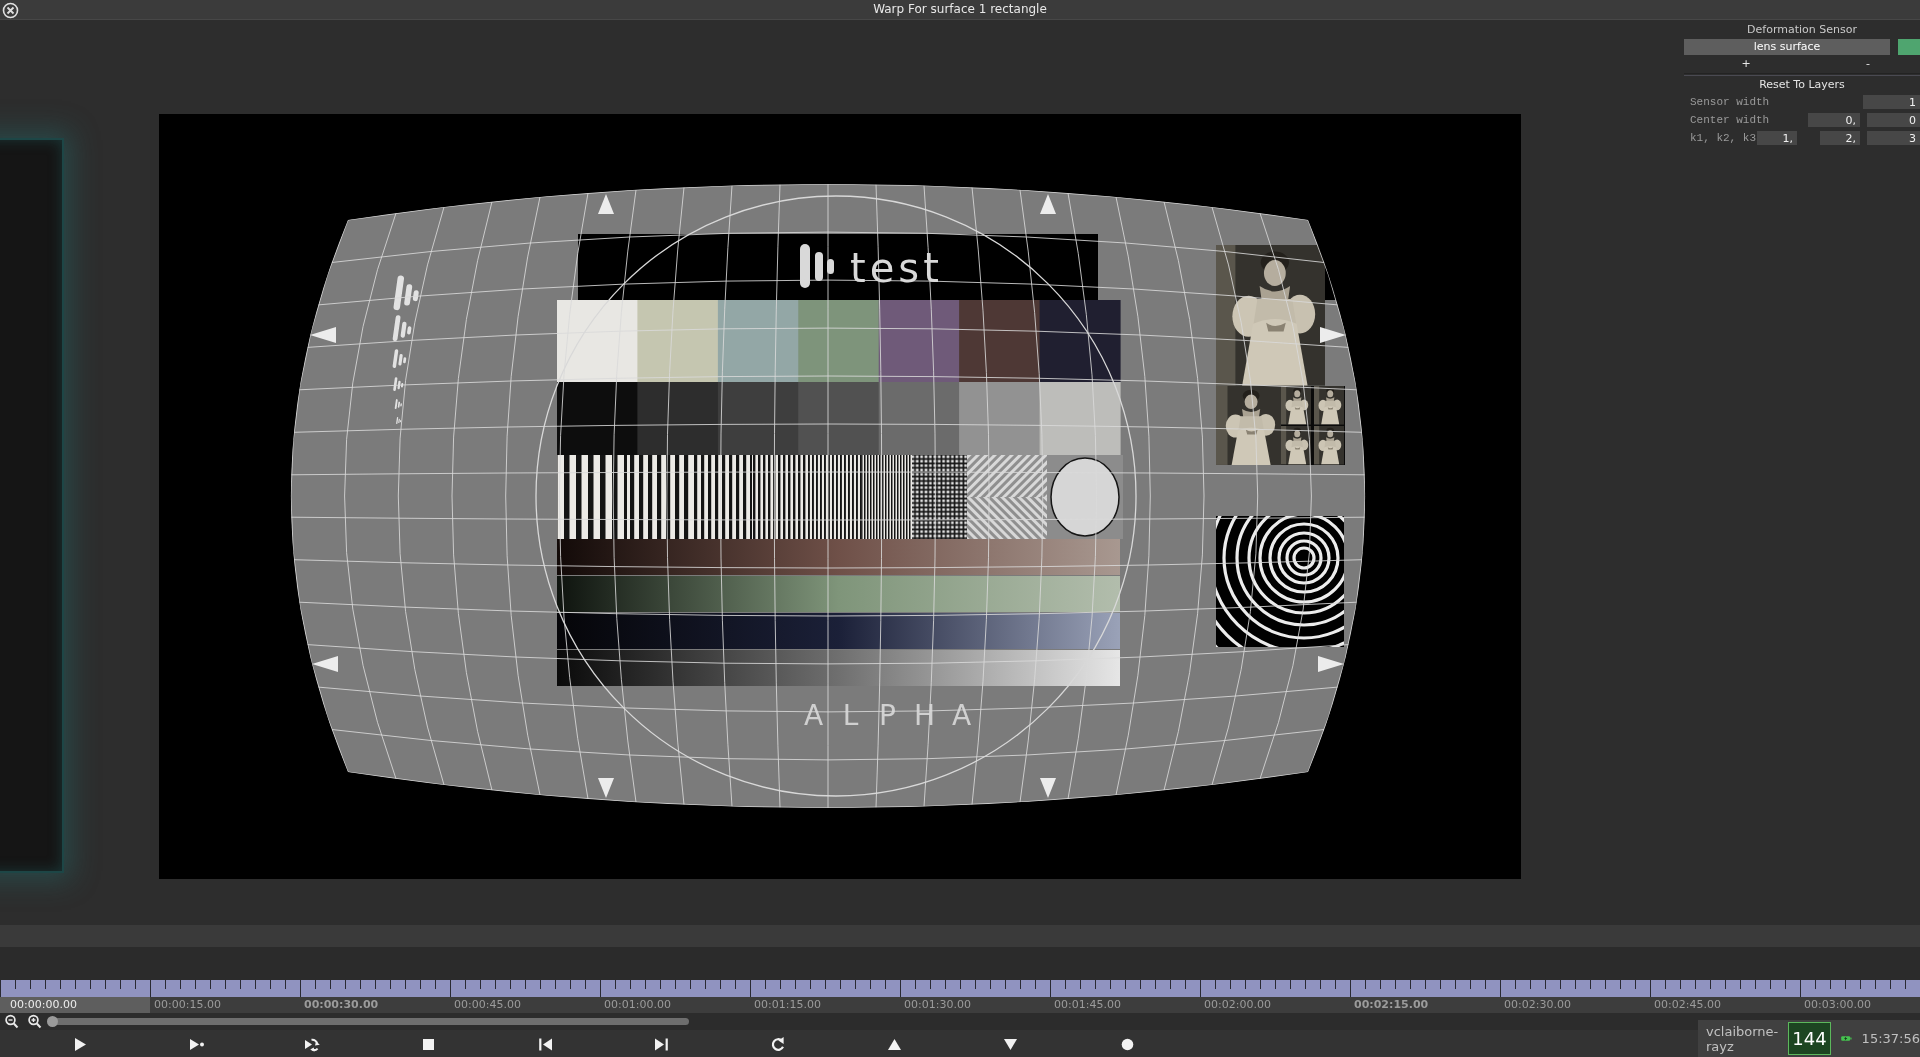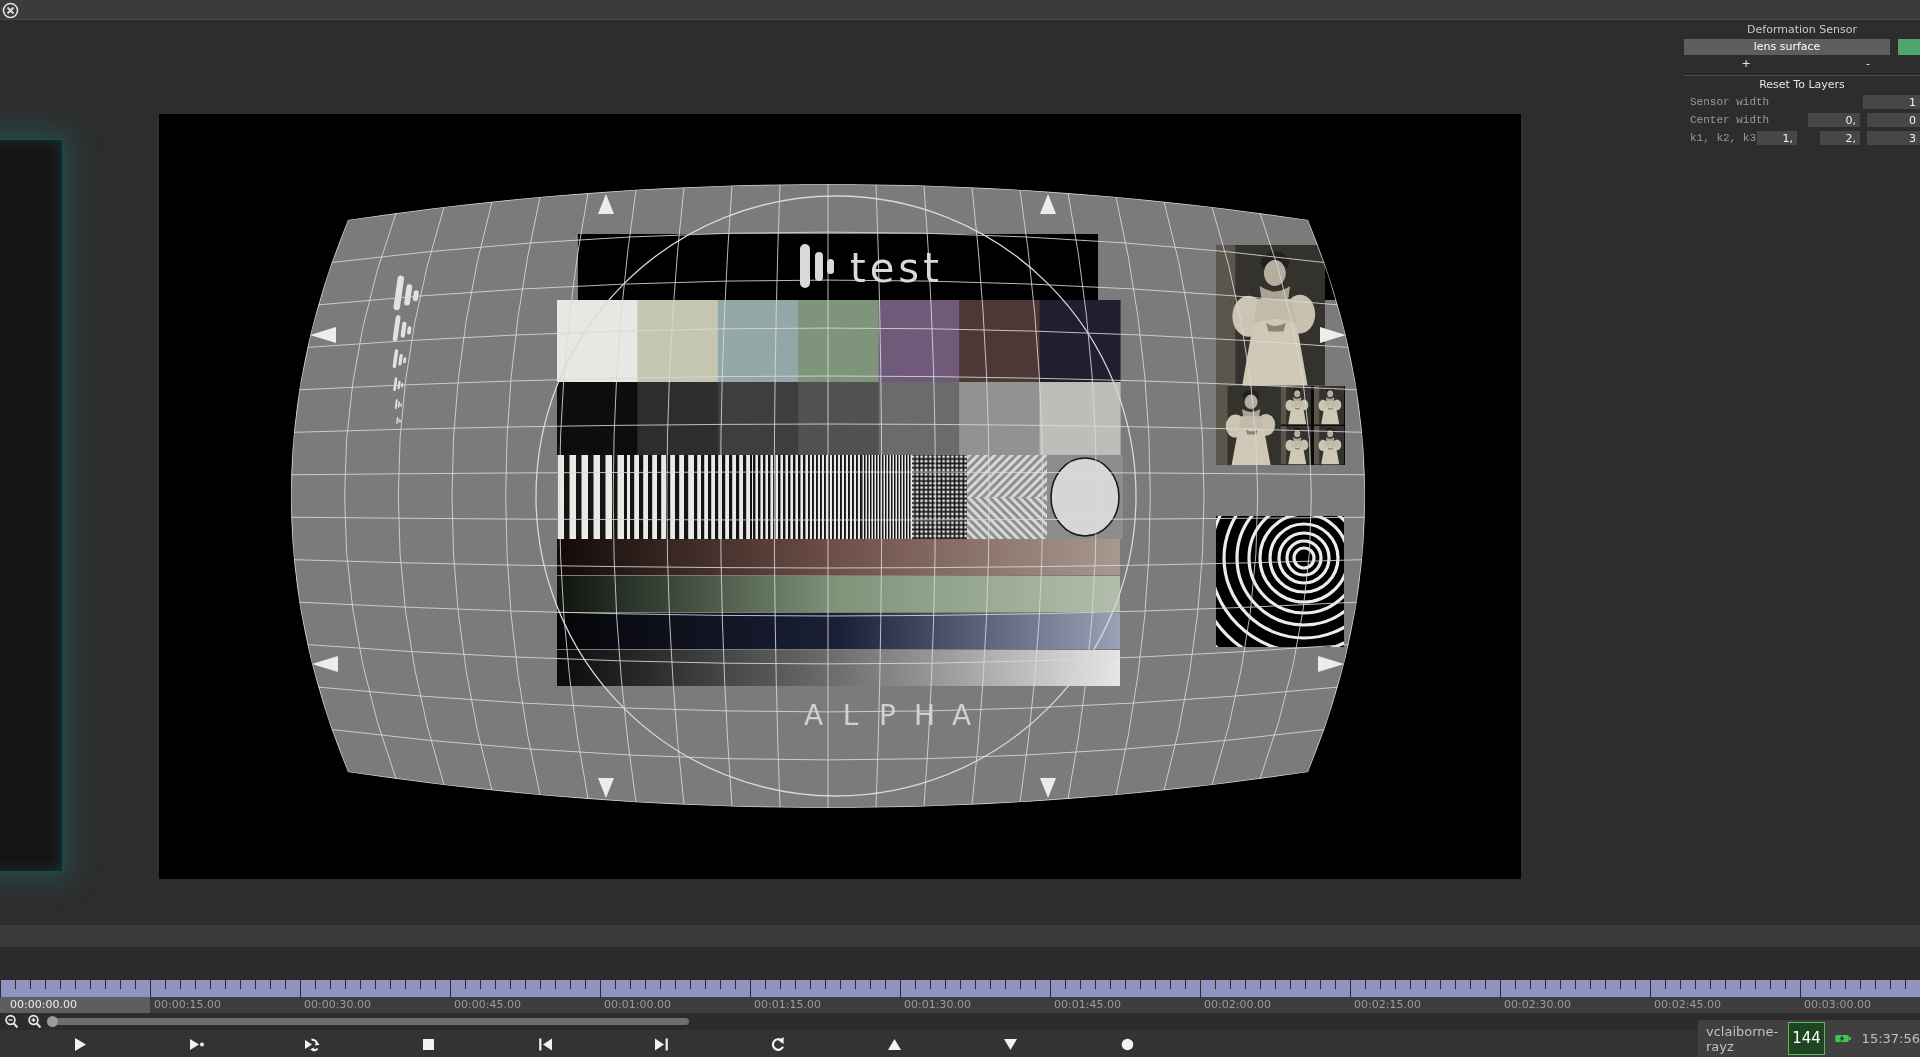--- a/index.html
+++ b/index.html
@@ -64,30 +64,31 @@
 
   
   #transport { position:absolute; left:0; top:1030px; width:1920px; height:27px; background:#333333; }
   .t-btn { position:absolute; top:3px; width:34px; height:22px; display:flex;
     align-items:center; justify-content:center; cursor:pointer; }
 
   
   #status-bar { position:absolute; left:1698px; top:1020px; width:222px; height:37px;
     background:#404040; display:flex; align-items:center; gap:10px; padding-left:8px; z-index:5; }
   #status-bar .host, #status-bar .clock { color:#c0c0c0; font-size:13px; }
-  .fps-badge { font-size:15px; color:#fff; padding:8px 3px; line-height:15px; }
+  .fps-badge { font-size:18px; color:#fff; padding:8px 3px; line-height:15px; }
 </style>
 </head>
 <body>
 
 <div id="titlebar">
   <svg id="close-btn" viewBox="0 0 17 17">
     <circle cx="8.5" cy="8.5" r="7" fill="none" stroke="#e0e0e0" stroke-width="1.6"></circle>
     <path d="M5.5,5.5 L11.5,11.5 M11.5,5.5 L5.5,11.5" stroke="#e0e0e0" stroke-width="1.8"></path>
   </svg>
+  <div class="title">Warp For surface 1 rectangle</div>
 </div>
 
 <div id="ghost-surface"></div>
 
 <div id="canvas">
   <svg id="warpSvg" width="1090" height="635" viewBox="0 0 1090 635">
     <defs id="staticDefs">
       <clipPath id="barrelClip">
           <path id="barrelClipPath" d="M60.0,36.0L100.0,30.3L140.0,25.0L180.0,20.3L220.0,16.1L260.0,12.3L300.0,9.1L340.0,6.3L380.0,4.1L420.0,2.4L460.0,1.1L500.0,0.4L540.0,0.1L580.0,0.4L620.0,1.1L660.0,2.4L700.0,4.1L740.0,6.3L780.0,9.1L820.0,12.3L860.0,16.1L900.0,20.3L940.0,25.0L980.0,30.3L1020.0,36.0L1029.1,59.0L1037.5,82.0L1045.0,105.0L1051.7,128.0L1057.7,151.0L1062.8,174.0L1067.2,197.0L1070.8,220.0L1073.5,243.0L1075.5,266.0L1076.7,289.0L1077.1,312.0L1076.7,335.0L1075.5,358.0L1073.5,381.0L1070.8,404.0L1067.2,427.0L1062.8,450.0L1057.7,473.0L1051.7,496.0L1045.0,519.0L1037.5,542.0L1029.1,565.0L1020.0,588.0L980.0,593.7L940.0,599.0L900.0,603.7L860.0,607.9L820.0,611.7L780.0,614.9L740.0,617.7L700.0,619.9L660.0,621.6L620.0,622.9L580.0,623.6L540.0,623.9L500.0,623.6L460.0,622.9L420.0,621.6L380.0,619.9L340.0,617.7L300.0,614.9L260.0,611.7L220.0,607.9L180.0,603.7L140.0,599.0L100.0,593.7L60.0,588.0L50.9,565.0L42.5,542.0L35.0,519.0L28.3,496.0L22.3,473.0L17.2,450.0L12.8,427.0L9.2,404.0L6.5,381.0L4.5,358.0L3.3,335.0L2.9,312.0L3.3,289.0L4.5,266.0L6.5,243.0L9.2,220.0L12.8,197.0L17.2,174.0L22.3,151.0L28.3,128.0L35.0,105.0L42.5,82.0L50.9,59.0L60.0,36.0Z"></path>
         </clipPath>
@@ -476,28 +477,28 @@
     <div class="tick" style="left: 1830px; height: 9px; background: rgb(42, 42, 51);"></div>
     <div class="tick" style="left: 1845px; height: 9px; background: rgb(42, 42, 51);"></div>
     <div class="tick" style="left: 1860px; height: 9px; background: rgb(42, 42, 51);"></div>
     <div class="tick" style="left: 1875px; height: 9px; background: rgb(42, 42, 51);"></div>
     <div class="tick" style="left: 1890px; height: 9px; background: rgb(42, 42, 51);"></div>
     <div class="tick" style="left: 1905px; height: 9px; background: rgb(42, 42, 51);"></div>
   </div>
 <div id="label-strip">
     <span class="tc-label current">00:00:00.00</span>
     <span class="tc-label" style="left: 154px;">00:00:15.00</span>
-    <span class="tc-label" style="left: 304px;">00:00:30.00</span>
+    <span class="tc-label" style="left: 304px; font-weight: bold;">00:00:30.00</span>
     <span class="tc-label" style="left: 454px;">00:00:45.00</span>
     <span class="tc-label" style="left: 604px;">00:01:00.00</span>
     <span class="tc-label" style="left: 754px;">00:01:15.00</span>
     <span class="tc-label" style="left: 904px;">00:01:30.00</span>
     <span class="tc-label" style="left: 1054px;">00:01:45.00</span>
     <span class="tc-label" style="left: 1204px;">00:02:00.00</span>
-    <span class="tc-label" style="left: 1354px;">00:02:15.00</span>
+    <span class="tc-label" style="left: 1354px; font-weight: bold;">00:02:15.00</span>
     <span class="tc-label" style="left: 1504px;">00:02:30.00</span>
     <span class="tc-label" style="left: 1654px;">00:02:45.00</span>
     <span class="tc-label" style="left: 1804px;">00:03:00.00</span>
   </div>
 
 <div id="zoom-row">
   <svg class="mag-btn" style="left:4px" viewBox="0 0 16 16">
     <circle cx="6.5" cy="6" r="4.4" fill="none" stroke="#e8e8e8" stroke-width="1.7"></circle>
     <path d="M9.8,9.5 L13.5,13.5" stroke="#e8e8e8" stroke-width="2"></path>
     <path d="M4.5,6 H8.5" stroke="#e8e8e8" stroke-width="1.4"></path>

